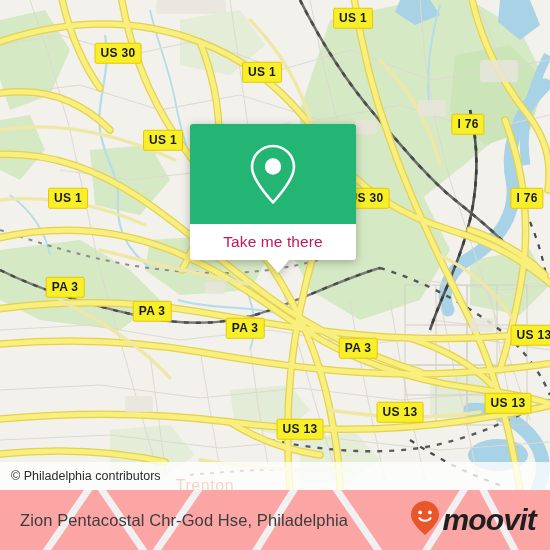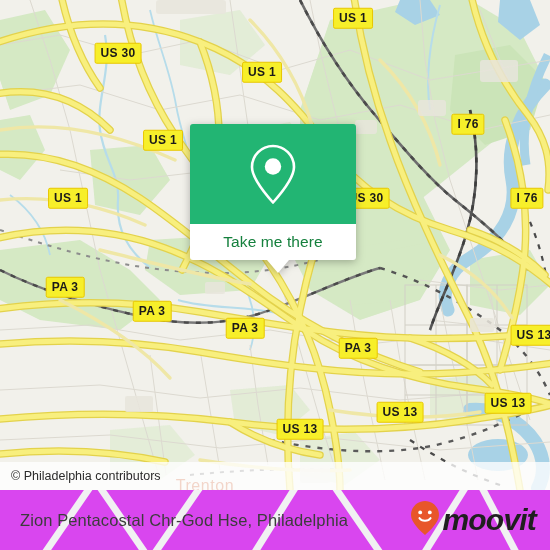--- a/index.html
+++ b/index.html
@@ -84,37 +84,37 @@
   #popup-green svg { display: block; }
   #popup-action {
     width: 166px; height: 36px;
     background: #ffffff;
     border-radius: 0 0 3px 3px;
     display: flex; align-items: center; justify-content: center;
   }
   #popup-action .cta {
     font-family: "Liberation Sans", sans-serif;
     font-size: 15.5px;
-    color: #15803d;
+    color: #be185d;
     letter-spacing: 0.1px;
   }
   #popup-tail {
     position: absolute;
     left: 77px; top: 135.5px;
     width: 0; height: 0;
     border-left: 11px solid transparent;
     border-right: 11px solid transparent;
     border-top: 13px solid #ffffff;
   }
 
   
   #footer {
     position: absolute; left: 0; top: 490px;
     width: 550px; height: 60px;
-    background: #d946ef;
+    background: #fca5a5;
     overflow: hidden;
   }
   #footer-watermark {
     position: absolute; left: 0; top: 0;
     width: 550px; height: 60px;
     opacity: 1;
   }
   #footer-inner {
     position: relative;
     width: 550px; height: 60px;

